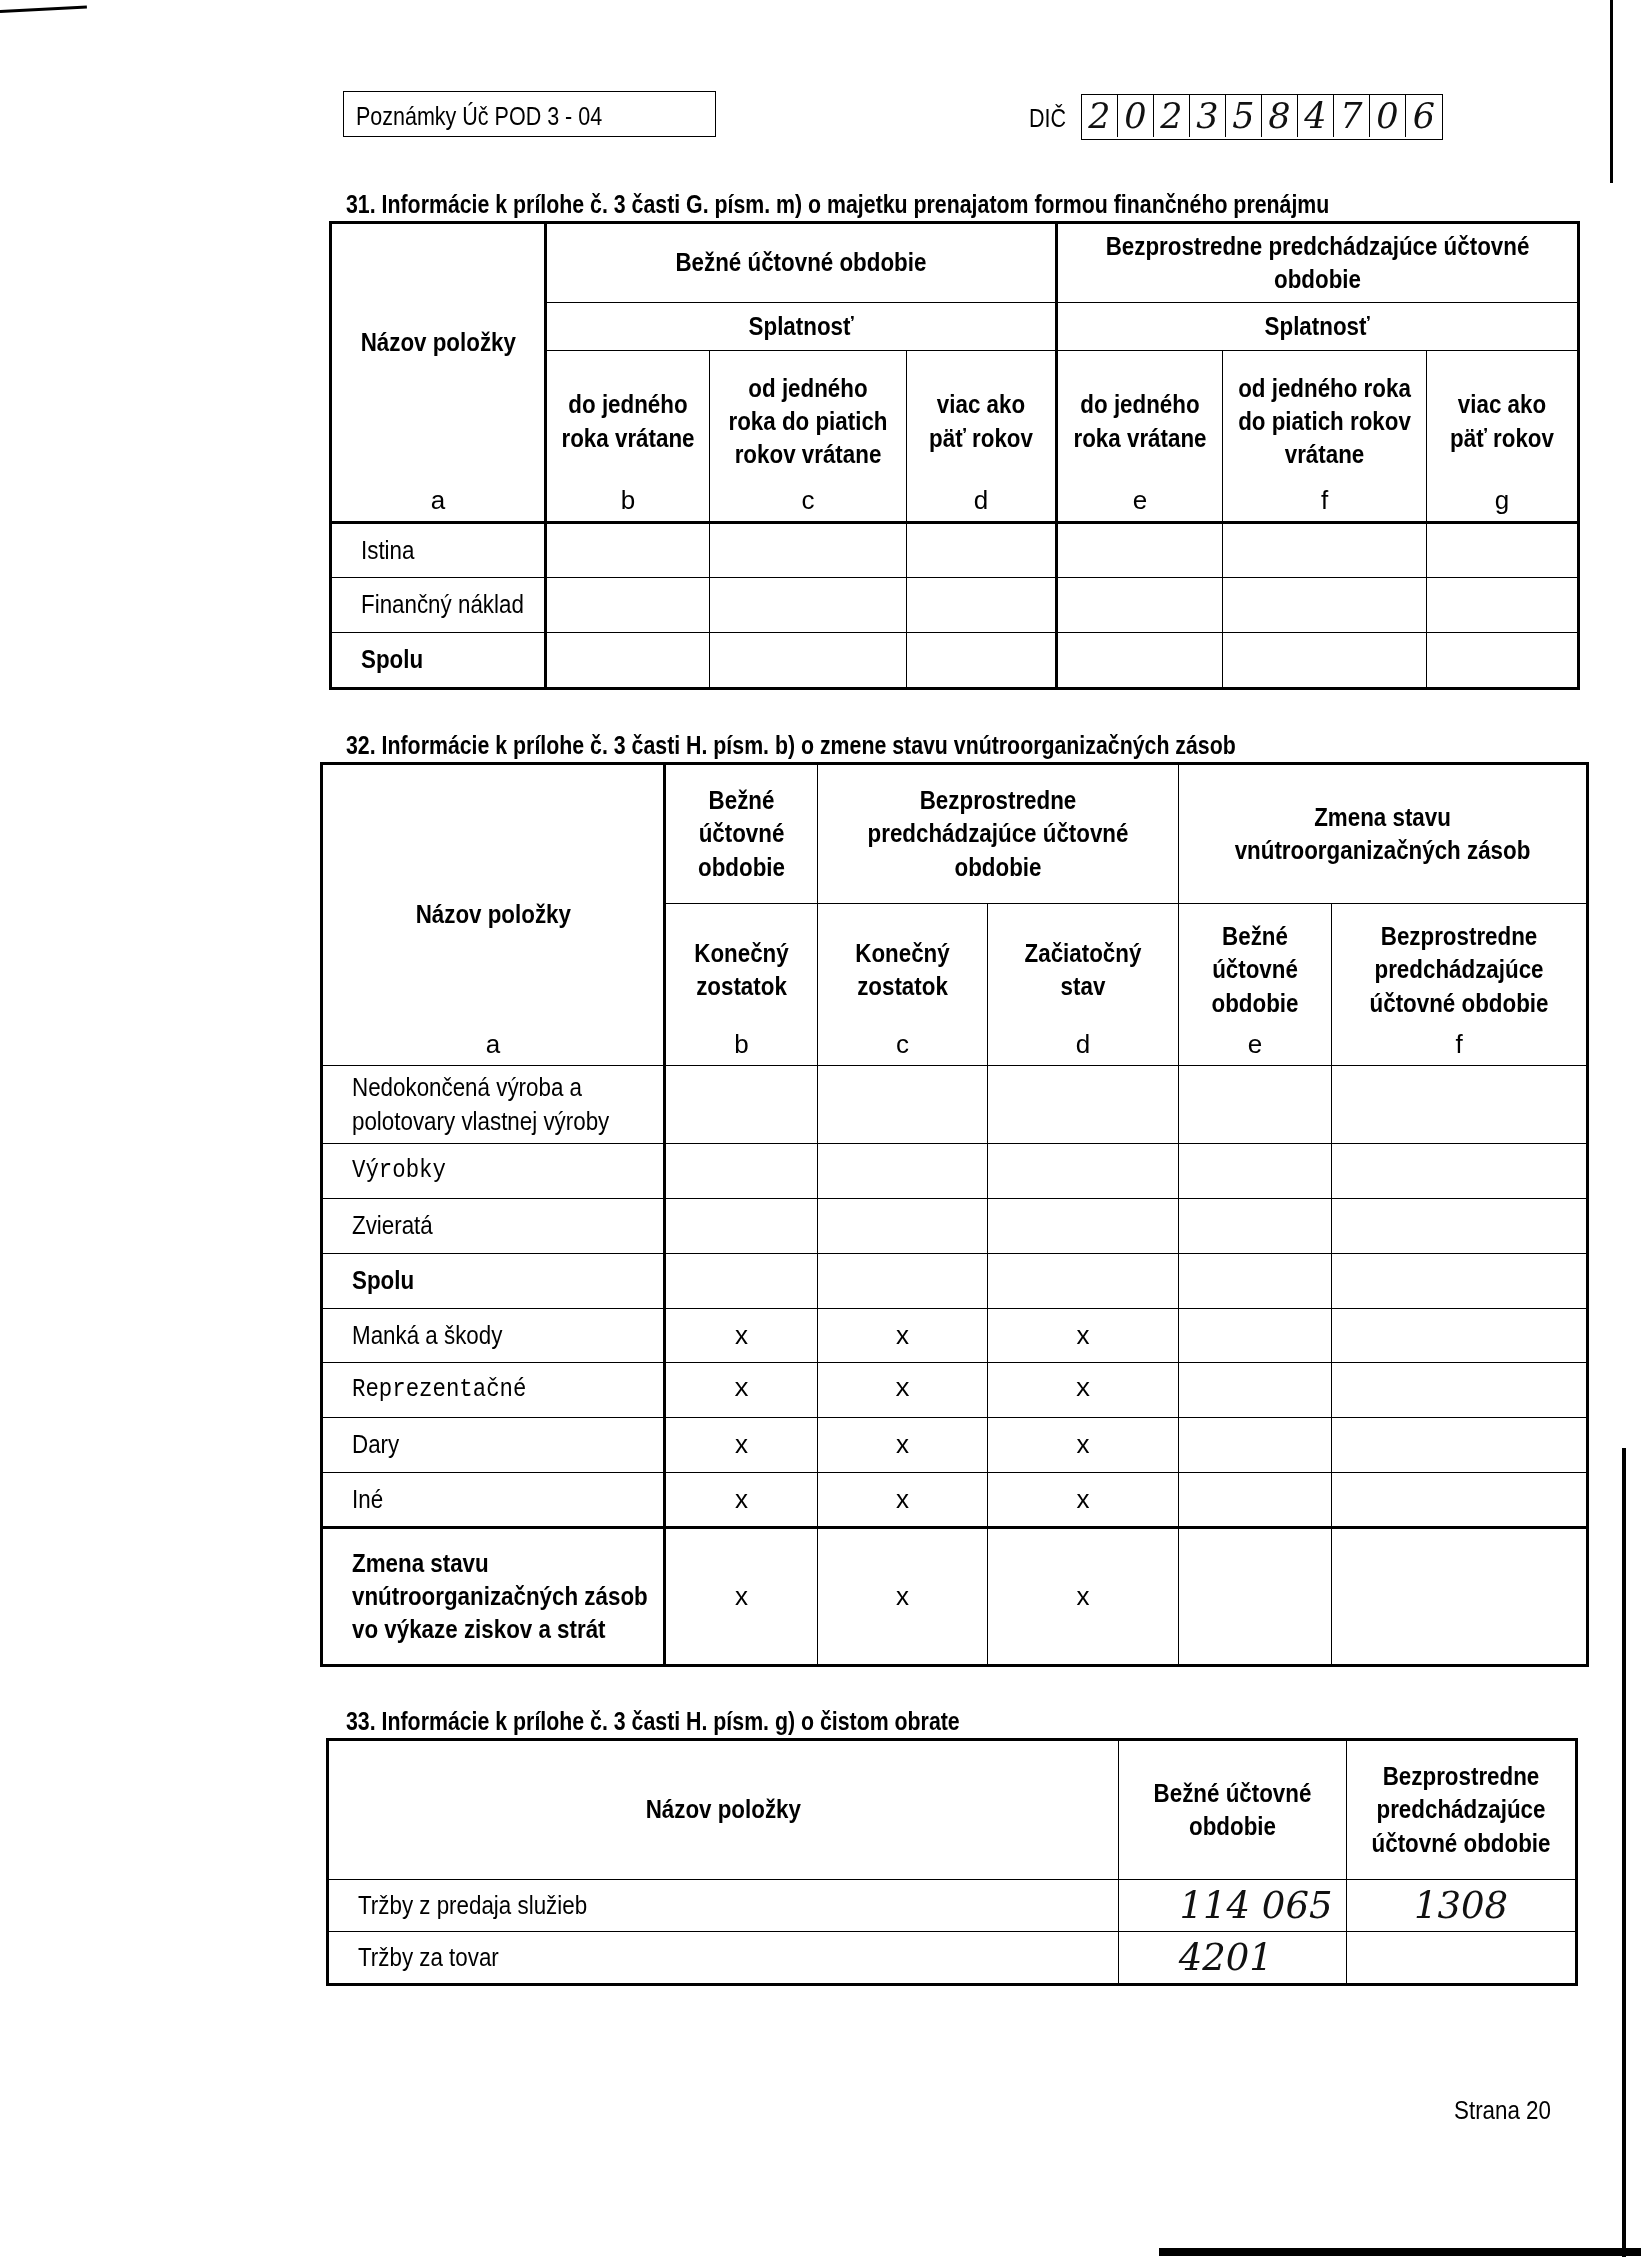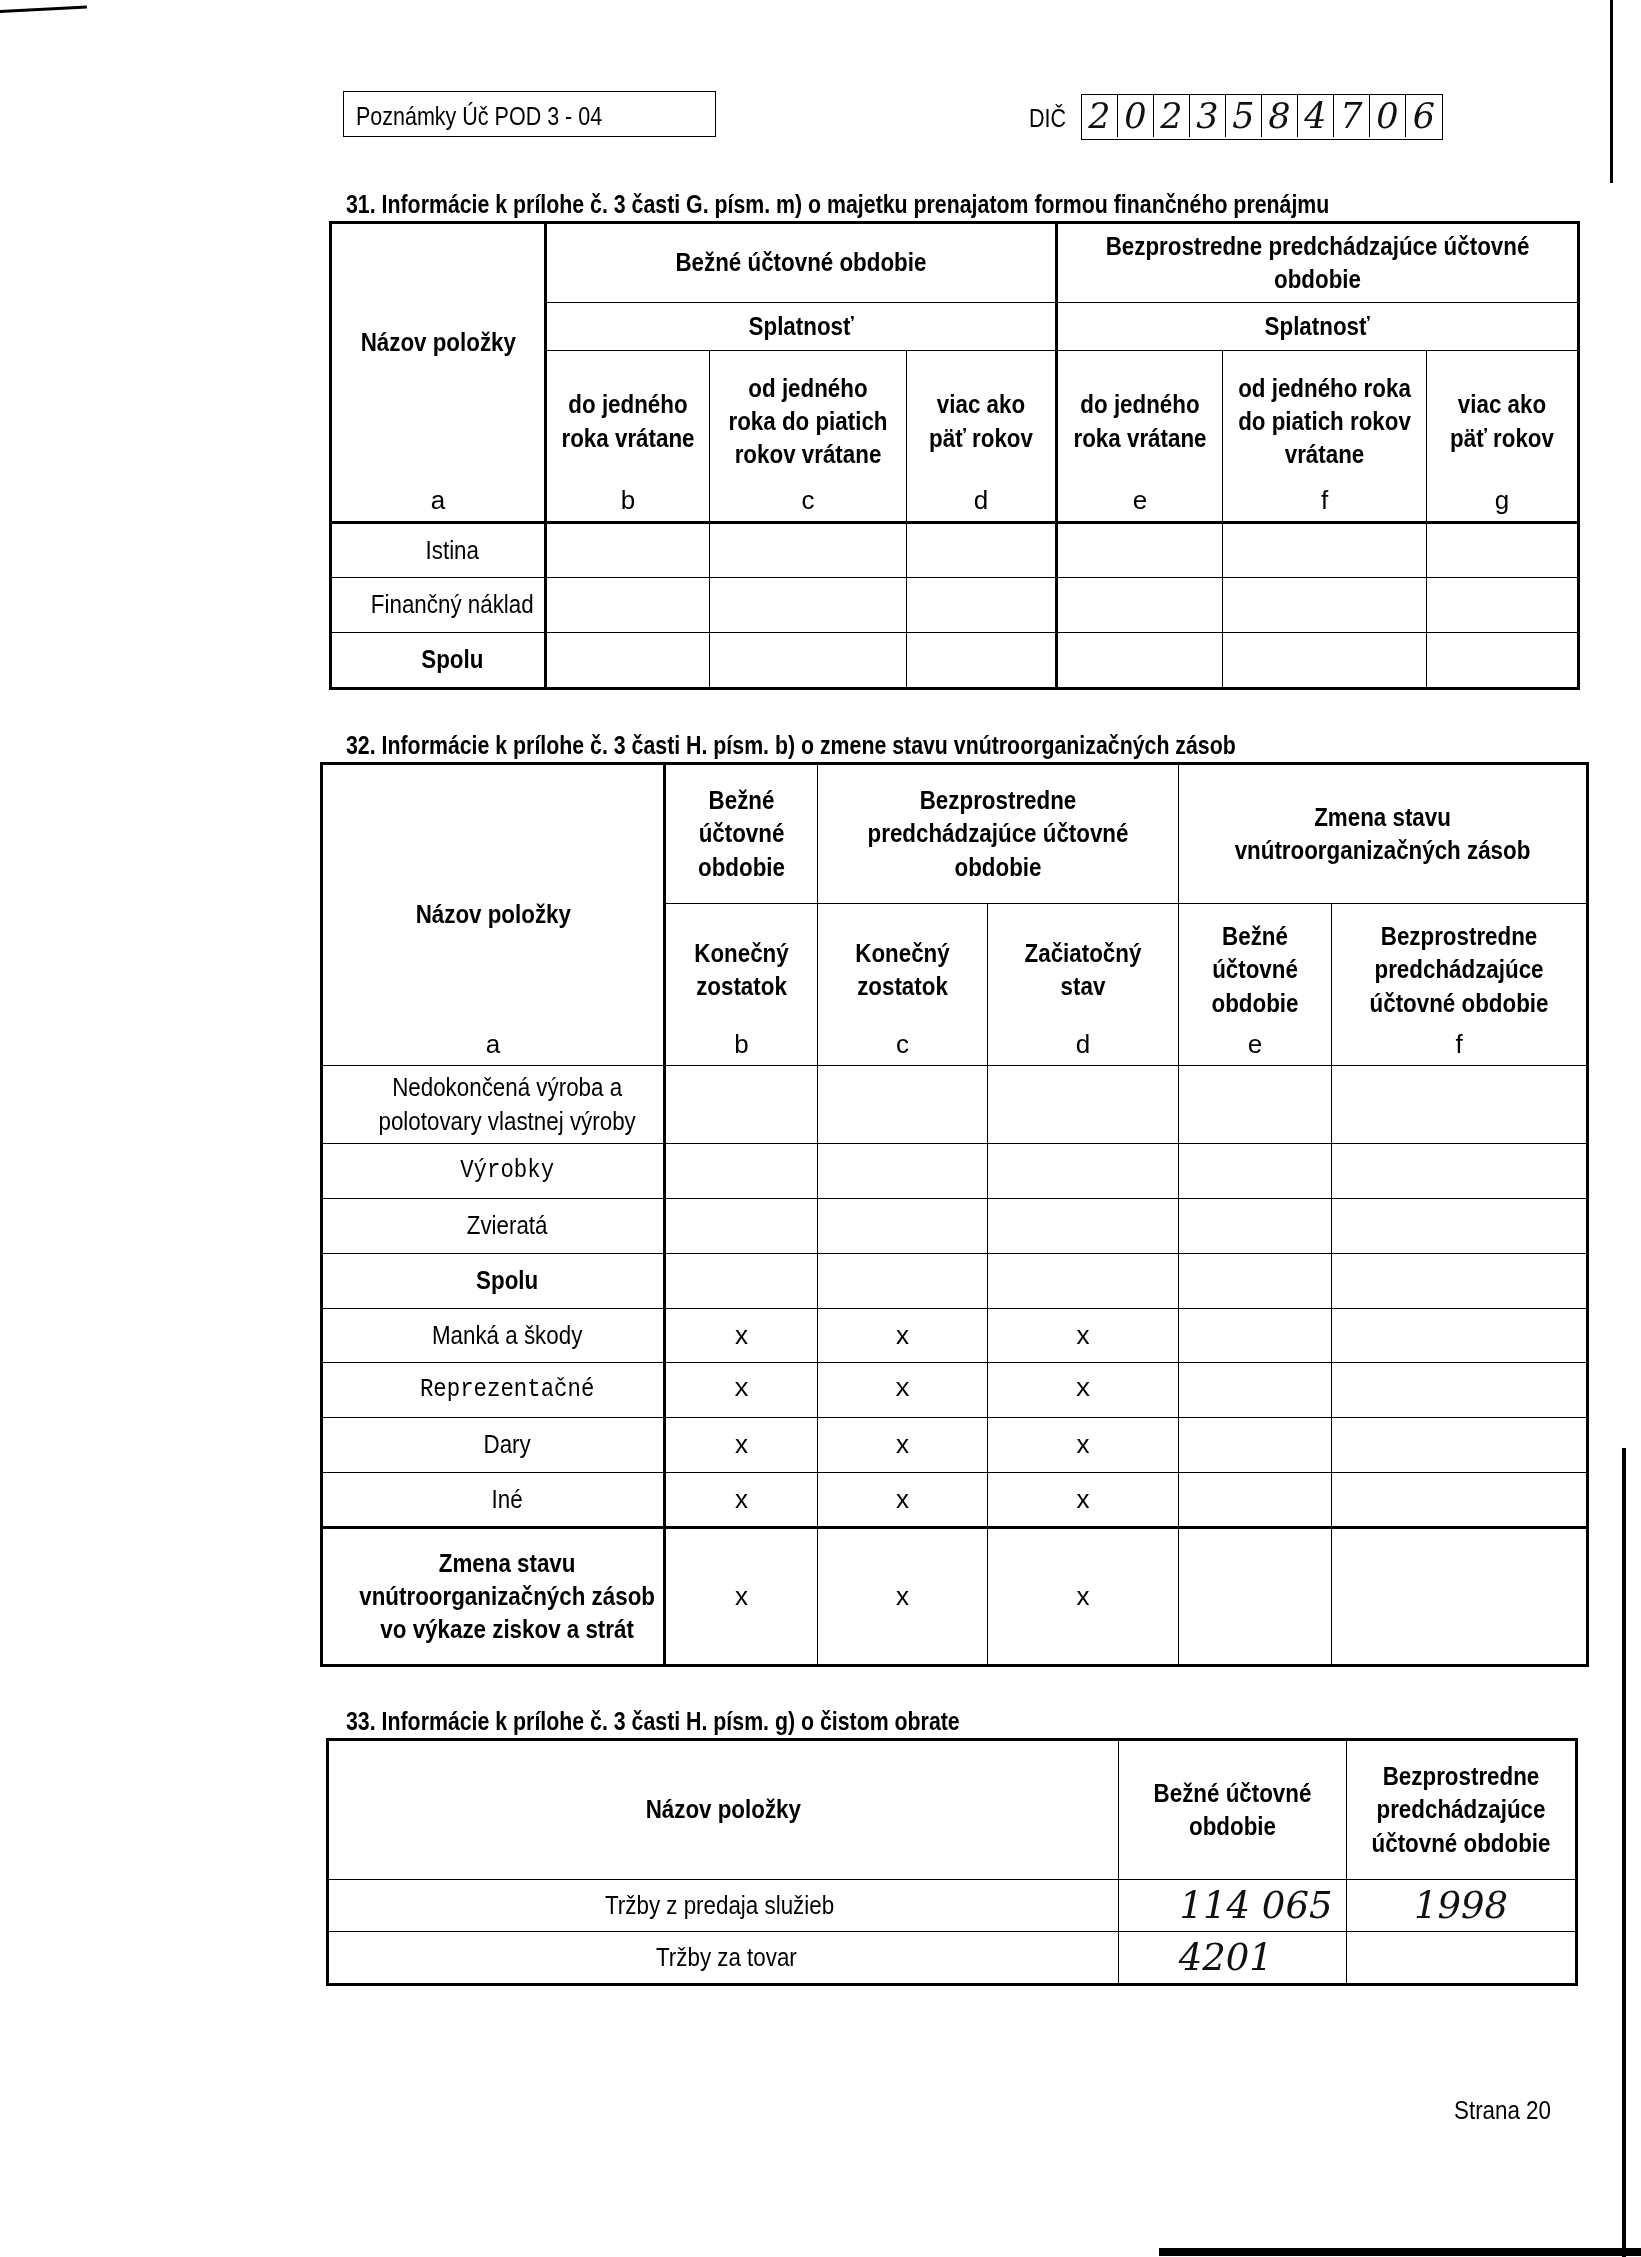--- a/index.html
+++ b/index.html
@@ -26,21 +26,21 @@
 
   
   .sec-title { font-size:26px; font-weight:bold; white-space:nowrap; transform:scaleX(0.82); transform-origin:left top; }
 
   
   table.grid { position:absolute; border-collapse:collapse; table-layout:fixed; }
   table.grid td { border:1.9px solid #000; padding:0; text-align:center; vertical-align:middle;
                   font-size:26px; line-height:1.28; }
   table.grid td.thick-r { border-right:3.9px solid #000; }
   table.grid .b { font-weight:bold; }
-  table.grid .left { text-align:center; padding-left:29px; }
+  table.grid .left { text-align:left; padding-left:29px; }
   .lbl { display:inline-block; transform:scaleX(0.86); }
   .lbl-l { display:inline-block; transform:scaleX(0.86); transform-origin:left center; white-space:nowrap; }
   .letter { font-weight:normal; display:block; }
   .outer { outline:3.9px solid #000; outline-offset:-1.9px; }
 
   #page-num { left:1454px; top:2095px; font-size:26px; }
 </style>
 </head>
 <body>
 
@@ -269,21 +269,21 @@
       <tr style="height:139px">
     <td class="b"><span class="lbl">Názov položky</span></td>
     <td class="b"><span class="lbl">Bežné účtovné obdobie</span></td>
     <td class="b"><span class="lbl">Bezprostredne predchádzajúce účtovné obdobie</span></td>
   </tr>
   </tbody>
     <tbody id="s33-body">
       <tr style="height: 52px;">
         <td class="left"><span class="lbl-l">Tržby z predaja služieb</span></td>
         <td class="hand" style="font-size: 37px; text-align: right; padding-right: 13.5px;">114 065</td>
-        <td class="hand" style="font-size: 37px;">1998</td>
+        <td class="hand" style="font-size: 37px;">1308</td>
       </tr>
       <tr style="height: 52px;">
         <td class="left"><span class="lbl-l">Tržby za tovar</span></td>
         <td class="hand" style="font-size: 37px; padding-right: 13.5px;">4201</td>
         <td class="hand" style="font-size: 37px;"></td>
       </tr>
     </tbody>
 </table>
 
 <div class="abs narrow" id="page-num">Strana 20</div>

